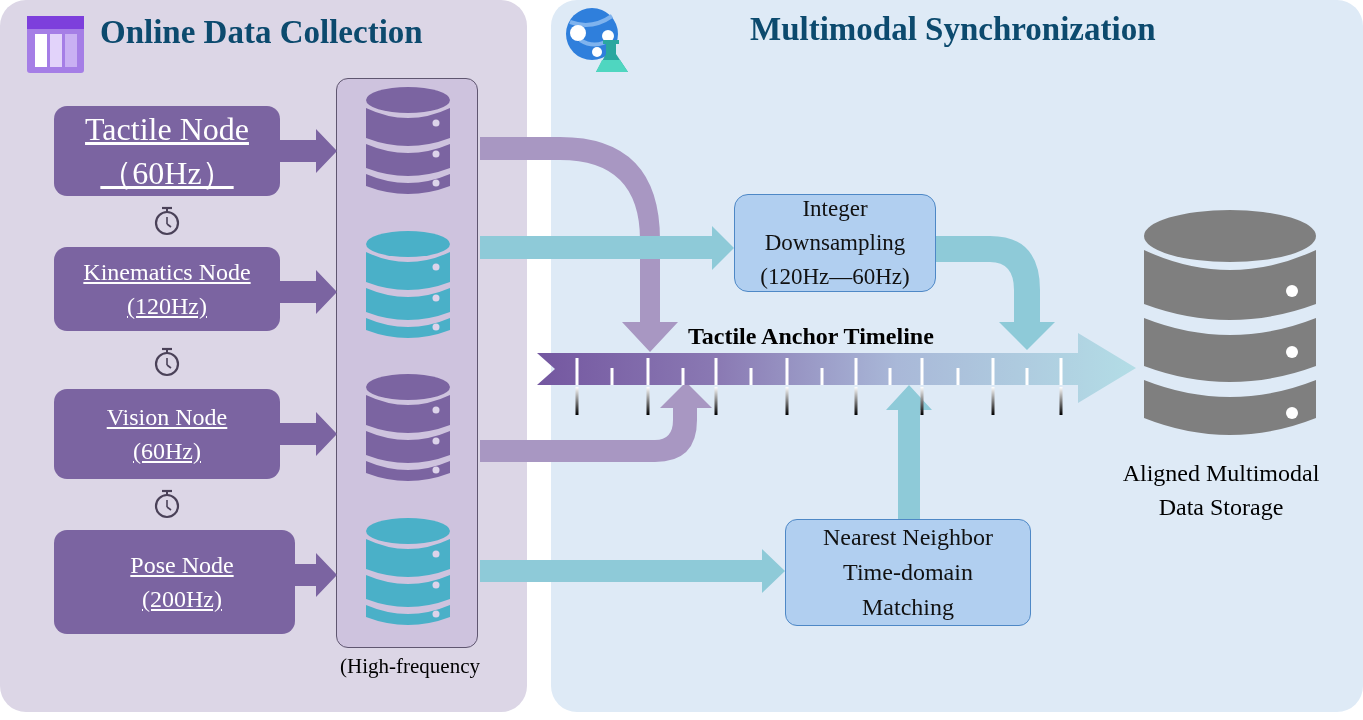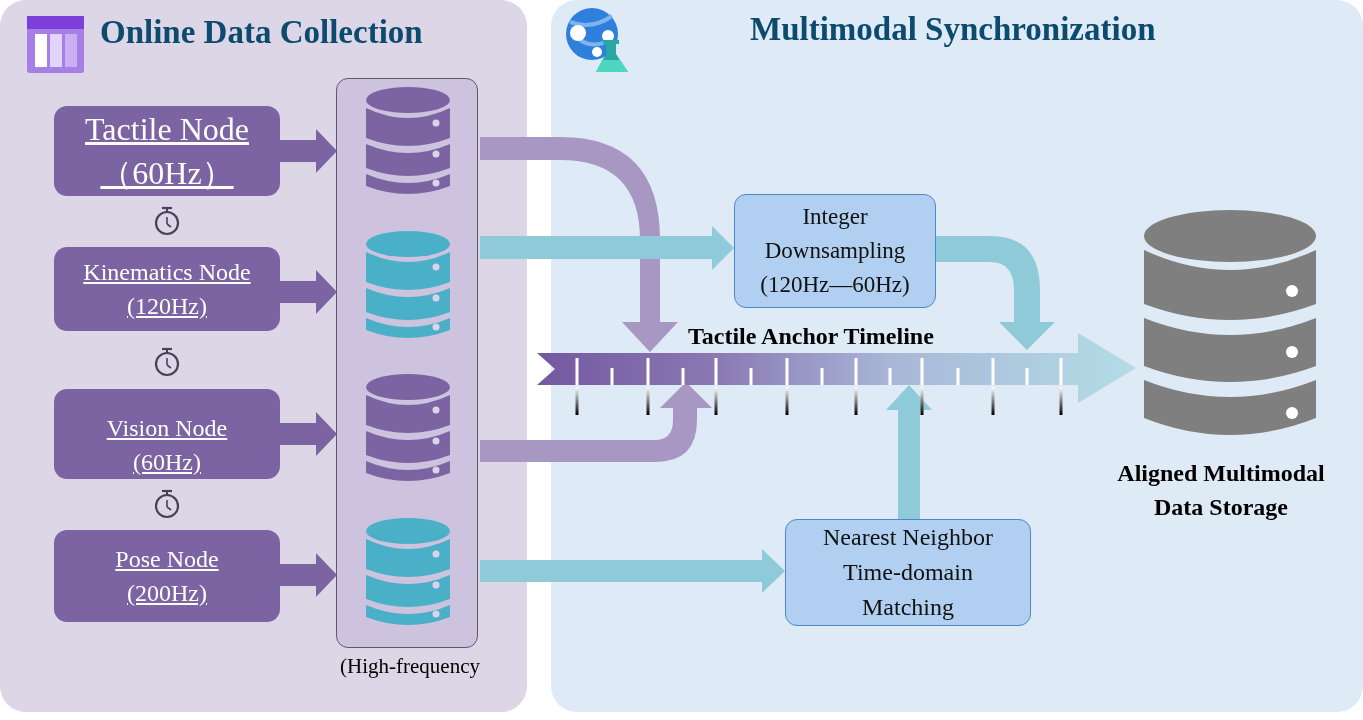--- a/index.html
+++ b/index.html
@@ -13,24 +13,24 @@
   #right-title { left: 750px; top: 11px; }
   .node { position: absolute; left: 54px; width: 226px; background: #7b64a1; border-radius: 13px; color: #fff;
           display: flex; flex-direction: column; align-items: center; justify-content: center; text-align: center; }
   .node span { display: block; text-decoration: underline; }
   .cache-box { position: absolute; left: 336px; top: 78px; width: 142px; height: 570px; background: #cec3de;
                border: 1.5px solid #5f5670; border-radius: 12px; box-sizing: border-box; }
   .cache-label { position: absolute; left: 310px; top: 652px; width: 200px; text-align: center; font-size: 21px; line-height: 28px; color: #000; }
   .proc-box { position: absolute; background: #b1cff0; border: 1.5px solid #4e88c6; border-radius: 12px;
               box-sizing: border-box; text-align: center; color: #111; font-size: 23px; line-height: 34px;
               display: flex; flex-direction: column; justify-content: center; }
-  #downsample-box { left: 734px; top: 194px; width: 202px; height: 114px; font-size: 23px; line-height: 34px; }
+  #downsample-box { left: 734px; top: 194px; width: 202px; height: 98px; font-size: 23px; line-height: 34px; border-radius: 14px; }
   #nn-box { left: 785px; top: 519px; width: 246px; height: 107px; font-size: 24px; line-height: 35px; }
   .timeline-label { position: absolute; left: 688px; top: 323px; font-weight: bold; font-size: 24px; color: #000; white-space: nowrap; }
-  .storage-label { position: absolute; left: 1090px; top: 456px; width: 262px; text-align: center; font-weight: bold;
+  .storage-label { position: absolute; left: 1090px; top: 456px; width: 262px; text-align: center; font-weight: normal;
                    font-size: 24px; line-height: 34px; color: #000; }
   svg { position: absolute; left: 0; top: 0; }
 </style>
 </head>
 <body>
 
 <div id="left-panel" class="panel" style="z-index: -1;"></div>
 <div id="right-panel" class="panel" style="z-index: -1;"></div>
 
 <svg width="1363" height="720" viewBox="0 0 1363 720" style="z-index: 1;">
@@ -193,25 +193,25 @@
 <div class="title" id="right-title">Multimodal Synchronization</div>
 
 <div class="node" style="top:106px;height:90px;font-size:32px;line-height:44px;">
   <span>Tactile Node</span>
   <span>（60Hz）</span>
 </div>
 <div class="node" style="top:247px;height:84px;font-size:24px;line-height:34px;">
   <span>Kinematics Node</span>
   <span>(120Hz)</span>
 </div>
-<div class="node" style="top:389px;height:90px;font-size:24px;line-height:34px;justify-content:flex-end;">
+<div class="node" style="top:389px;height:90px;font-size:24px;line-height:34px;">
   <span>Vision Node</span>
   <span>(60Hz)</span>
 </div>
-<div class="node" style="top:530px;height:92px;font-size:24px;line-height:34px;">
+<div class="node" style="top:530px;height:104px;font-size:24px;line-height:34px;padding-left:15px;">
   <span>Pose Node</span>
   <span>(200Hz)</span>
 </div>
 
 <div class="cache-label">
   <div>(High-frequency</div>
 </div>
 
 <div class="proc-box" id="downsample-box">
   <div>Integer</div>

